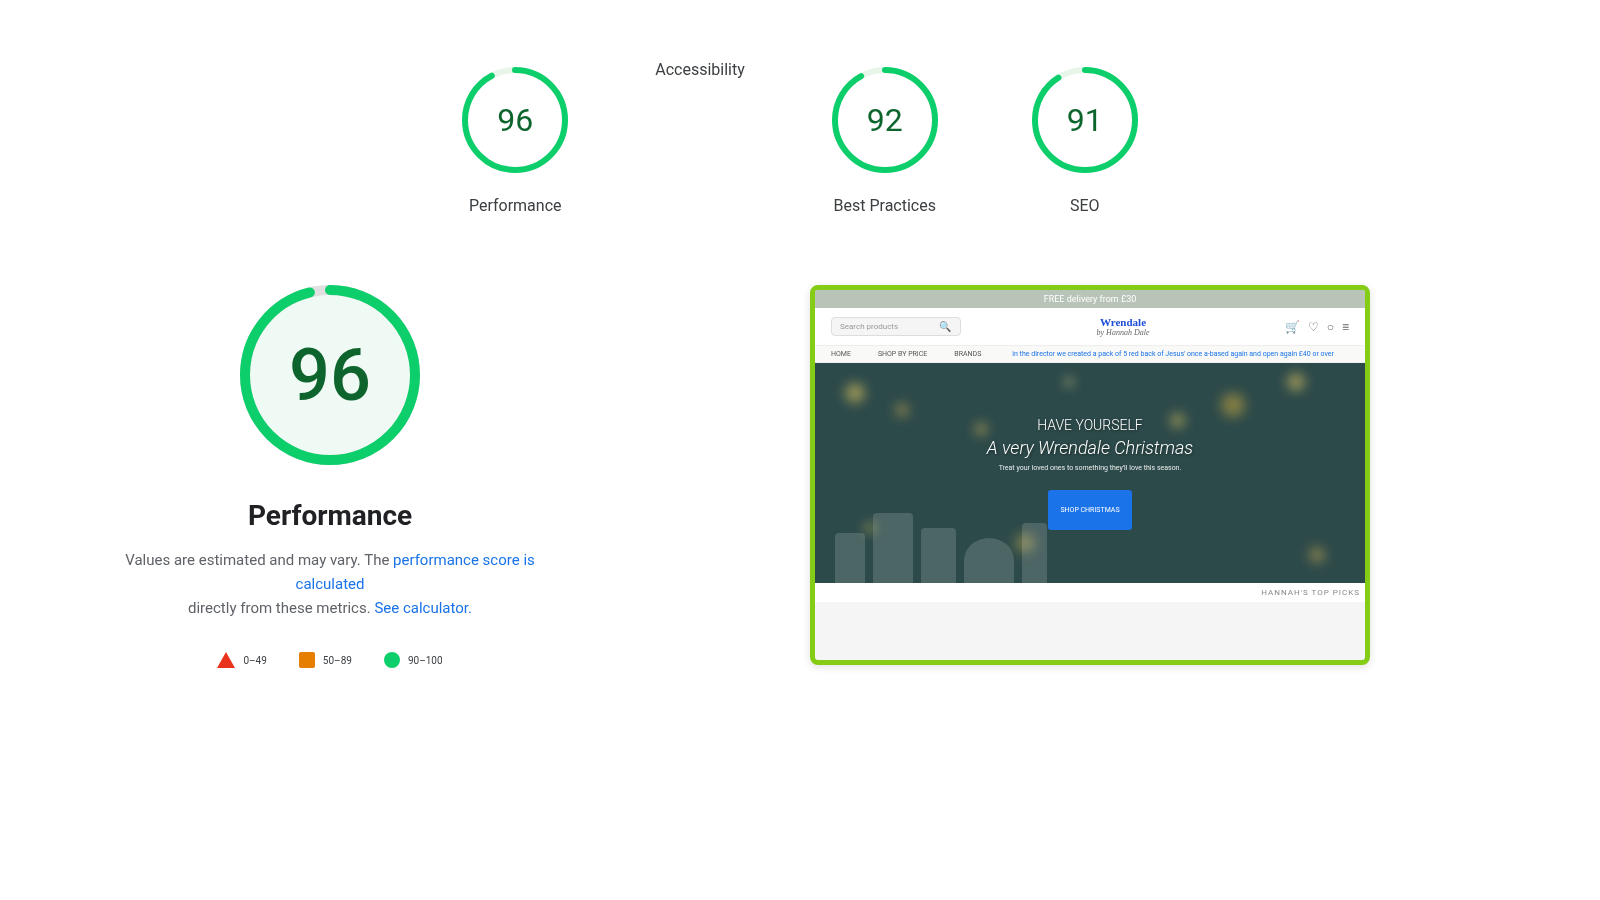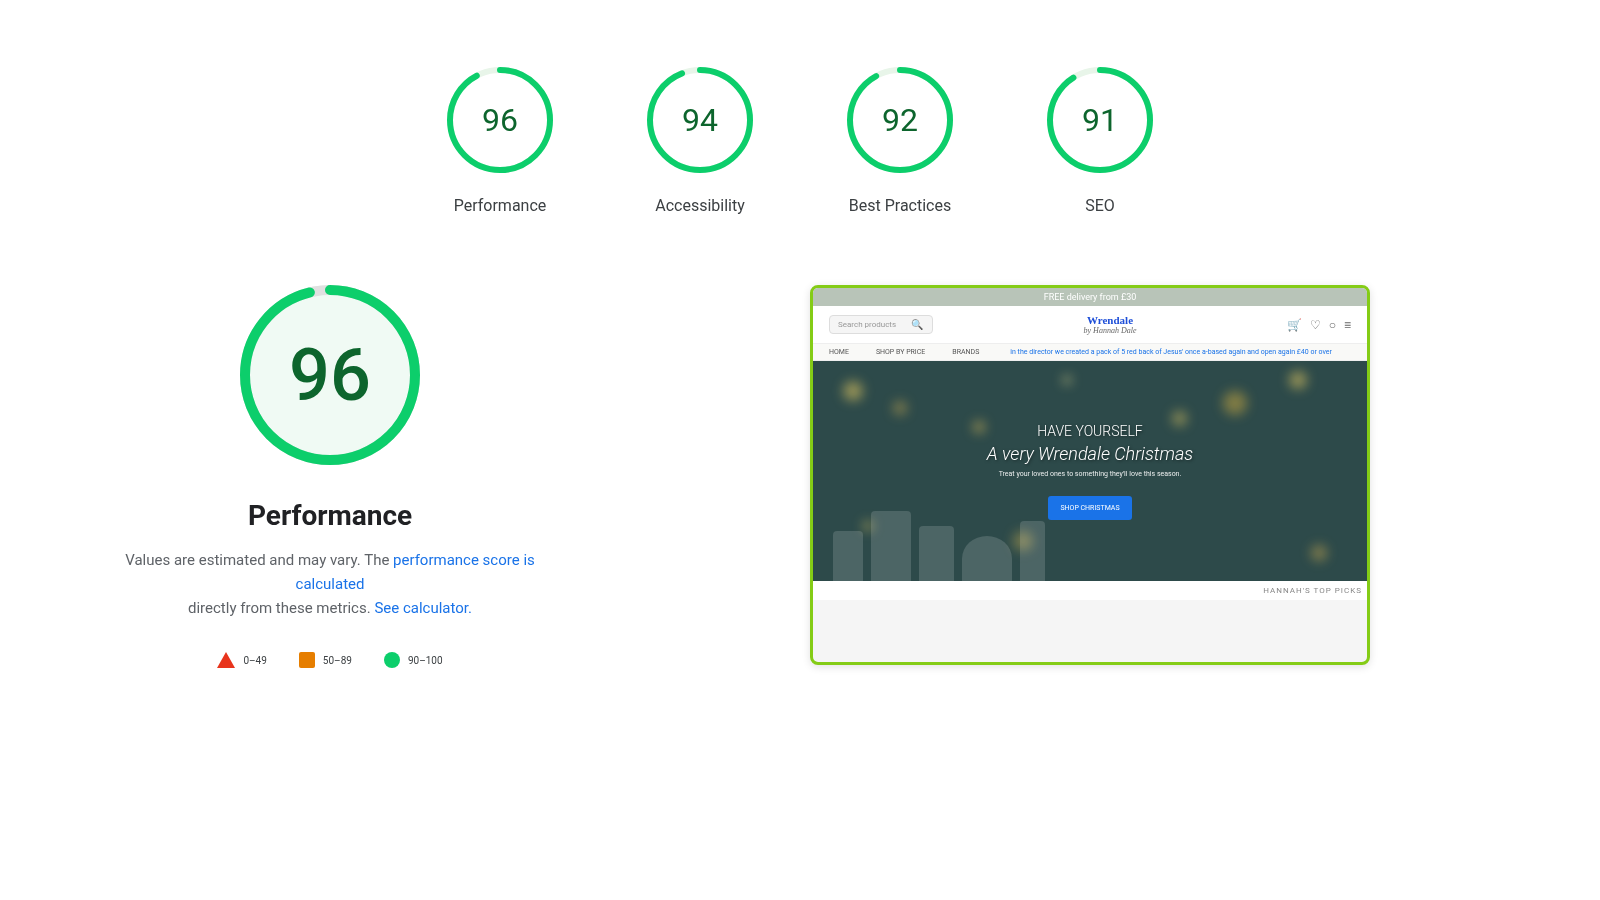--- a/index.html
+++ b/index.html
@@ -182,21 +182,21 @@
       flex: 1;
       display: flex;
       justify-content: center;
       align-items: flex-start;
       padding-top: 10px;
     }
 
     .website-preview {
       width: 560px;
       height: 380px;
-      border: 3px solid #84cc16;
+      border: 5px solid #84cc16;
       border-radius: 8px;
       overflow: hidden;
       box-shadow: 0 2px 8px rgba(0,0,0,0.12);
       background: #f5f5f5;
     }
 
     
     .site-banner {
       background: #b8c4b8;
       color: #fff;
@@ -217,21 +217,21 @@
     .site-search {
       background: #f5f5f5;
       border: 1px solid #ddd;
       border-radius: 4px;
       padding: 3px 8px;
       font-size: 8px;
       color: #999;
       display: flex;
       align-items: center;
       gap: 4px;
-      width: 104px;
+      width: 130px;
     }
 
     .site-logo {
       font-size: 11px;
       font-weight: bold;
       color: #3c4043;
       text-align: center;
     }
 
     .site-logo-sub {
@@ -289,21 +289,21 @@
     .site-hero-text p {
       font-size: 7px;
       margin: 4px 0;
       opacity: 0.9;
     }
 
     .site-hero-btn {
       background: #1a73e8;
       color: #fff;
       border: none;
-      padding: 8px 12px;
+      padding: 16px 12px;
       font-size: 7px;
       border-radius: 3px;
       margin-top: 14px;
       display: inline-block;
     }
 
     
     .bokeh {
       position: absolute;
       border-radius: 50%;
@@ -350,27 +350,20 @@
         <circle class="score-circle-bg" cx="60" cy="60" r="50"></circle>
 
         <circle class="score-circle-fg" cx="60" cy="60" r="50" stroke-dasharray="289.5 314.16" stroke-dashoffset="0"></circle>
       </svg>
       <span class="score-number">96</span>
     </div>
     <span class="score-label">Performance</span>
   </div>
 
   <div class="score-card">
-    <div class="score-circle">
-      <svg viewBox="0 0 120 120">
-        <circle class="score-circle-bg" cx="60" cy="60" r="50"></circle>
-        <circle class="score-circle-fg" cx="60" cy="60" r="50" stroke-dasharray="295.3 314.16" stroke-dashoffset="0"></circle>
-      </svg>
-      <span class="score-number">94</span>
-    </div>
     <span class="score-label">Accessibility</span>
   </div>
 
   <div class="score-card">
     <div class="score-circle">
       <svg viewBox="0 0 120 120">
         <circle class="score-circle-bg" cx="60" cy="60" r="50"></circle>
         <circle class="score-circle-fg" cx="60" cy="60" r="50" stroke-dasharray="288.8 314.16" stroke-dashoffset="0"></circle>
       </svg>
       <span class="score-number">92</span>

